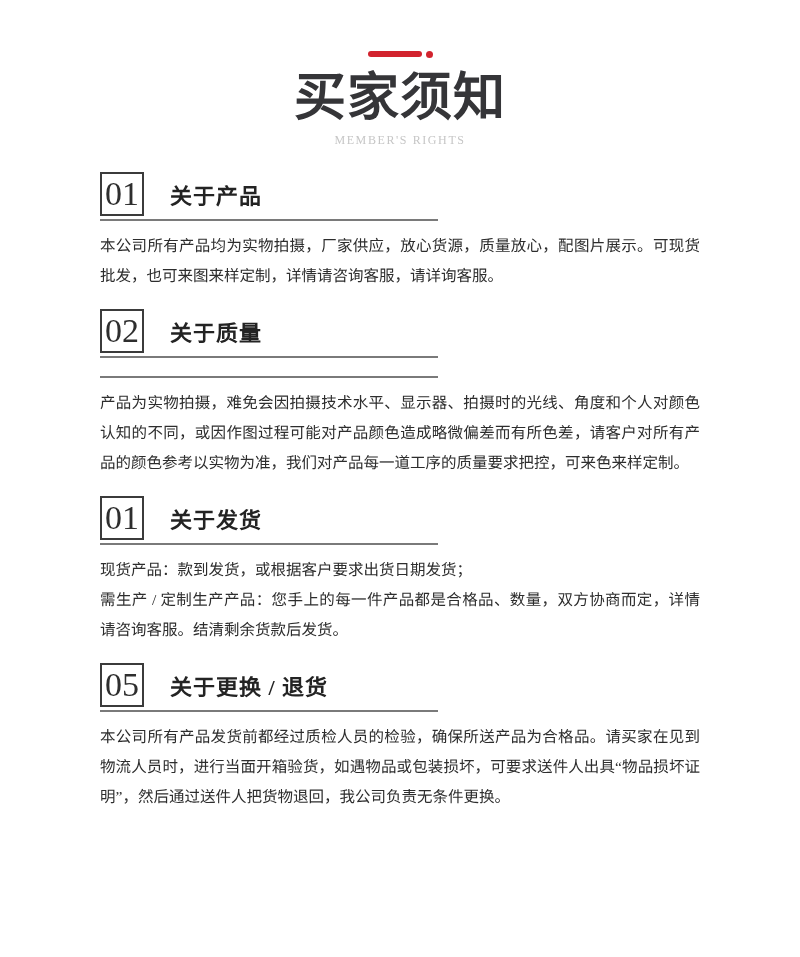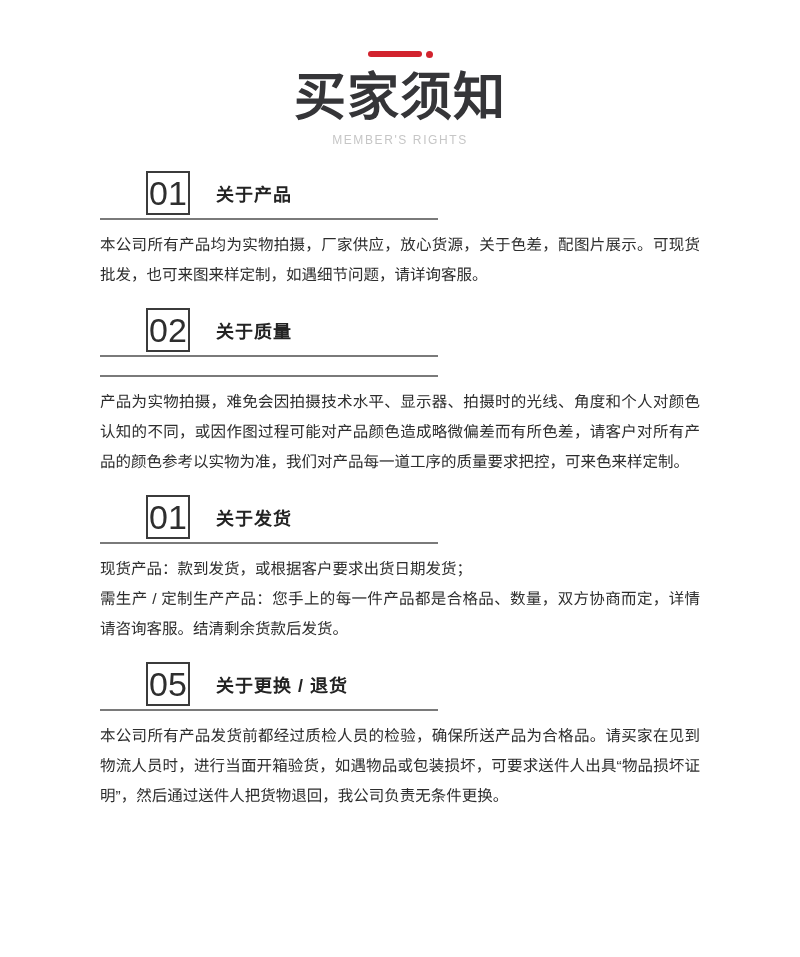--- a/index.html
+++ b/index.html
@@ -9,20 +9,21 @@
     font-family: "Liberation Sans", "DejaVu Sans", sans-serif;
   }
   .page {
     position: relative;
     width: 688px;
     min-height: 957px;
     margin: 0 auto;
     background: #ffffff;
     box-sizing: border-box;
     overflow: hidden;
+    font-family: Liberation Serif, serif;
   }
   
   .hero {
     text-align: center;
     padding-top: 50px;
   }
   .accent {
     display: flex;
     align-items: center;
     justify-content: center;
@@ -63,39 +64,38 @@
   }
   .section {
     margin-top: 18px;
   }
   .section:first-child {
     margin-top: 24px;
   }
   .sec-head {
     display: flex;
     align-items: center;
-    margin-left: 46px;
   }
   .num-box {
     flex: 0 0 auto;
     width: 44px;
     height: 44px;
     border: 2px solid #3b3b3b;
     display: flex;
     align-items: center;
     justify-content: center;
     font-size: 34px;
     line-height: 1;
     color: #2e2e2e;
     box-sizing: border-box;
     background: #fff;
   }
   .sec-title {
     margin: 0 0 0 26px;
-    font-size: 18px;
+    font-size: 22px;
     font-weight: 700;
     letter-spacing: 1px;
     color: #232323;
   }
   .sec-rule {
     width: 338px;
     height: 0;
     border-bottom: 2px solid #7a7a7a;
     margin-top: 3px;
   }
@@ -126,21 +126,21 @@
 
   <main class="content">
 
     <section class="section">
       <div class="sec-head">
         <span class="num-box">01</span>
         <h2 class="sec-title">关于产品</h2>
       </div>
       <div class="sec-rule"></div>
       <div class="sec-body">
-        <p>本公司所有产品均为实物拍摄，厂家供应，放心货源，关于色差，配图片展示。可现货批发，也可来图来样定制，如遇细节问题，请详询客服。</p>
+        <p>本公司所有产品均为实物拍摄，厂家供应，放心货源，质量放心，配图片展示。可现货批发，也可来图来样定制，详情请咨询客服，请详询客服。</p>
       </div>
     </section>
 
     <section class="section">
       <div class="sec-head">
         <span class="num-box">02</span>
         <h2 class="sec-title">关于质量</h2>
       </div>
       <div class="sec-rule"></div>
     </section>

